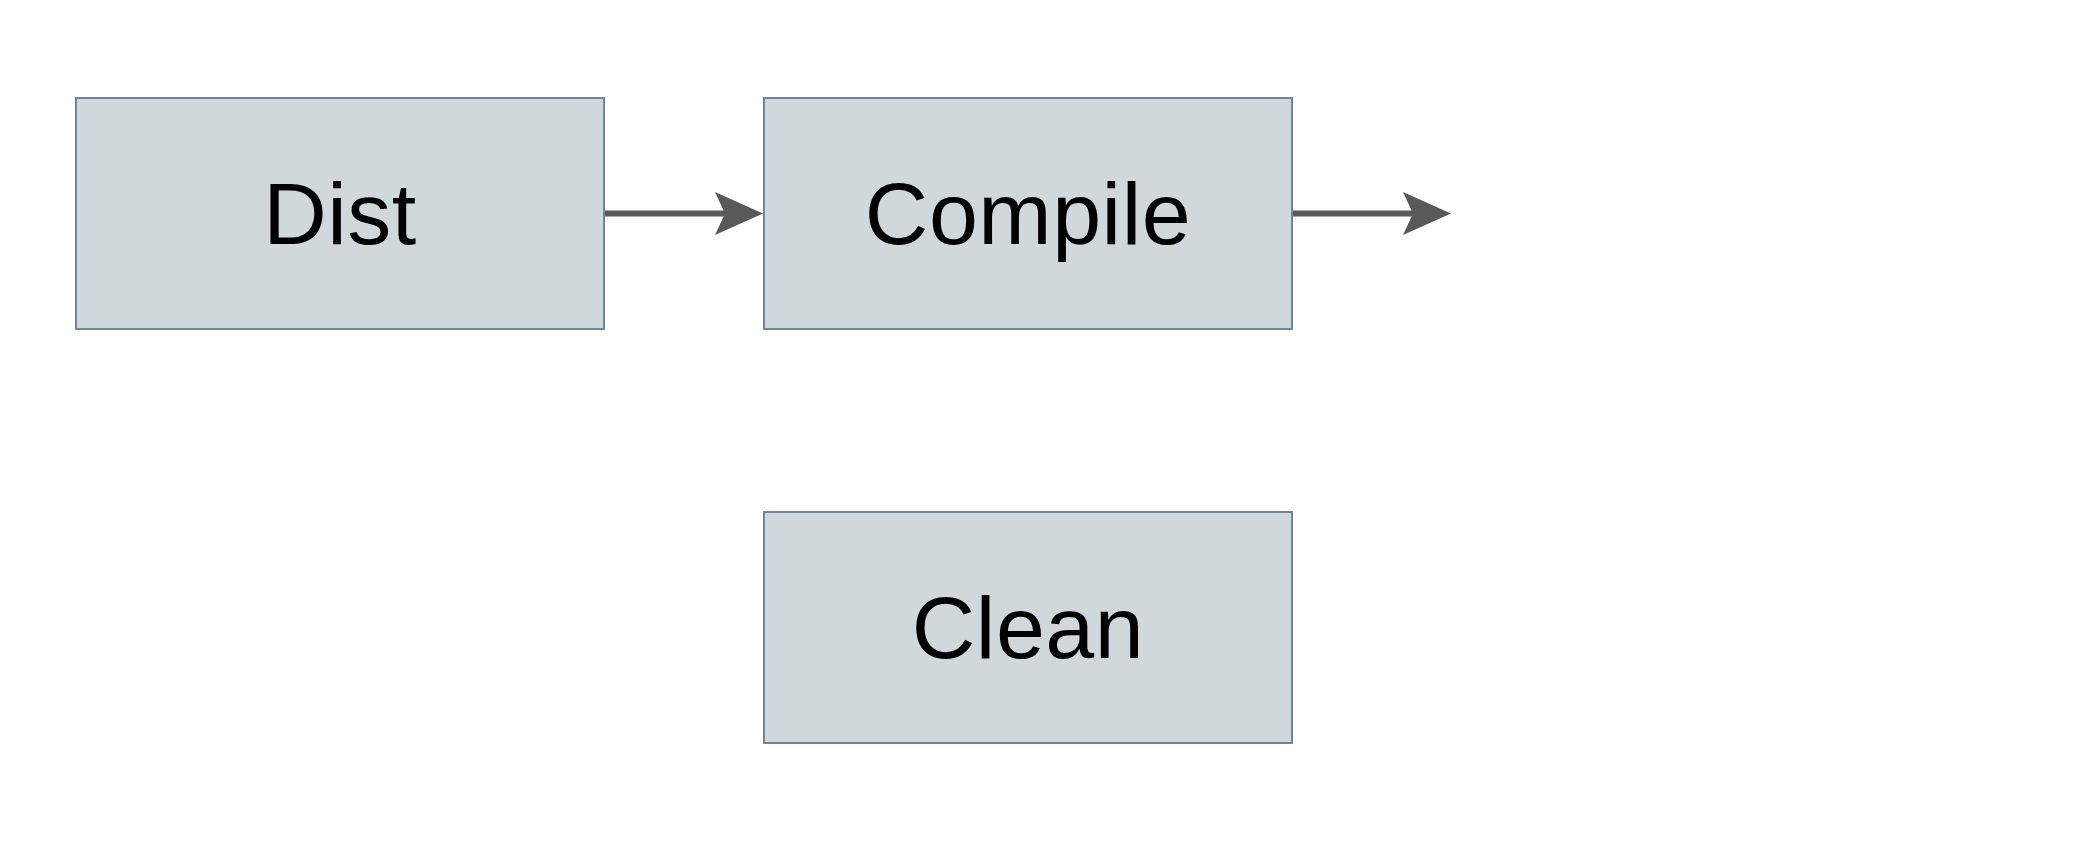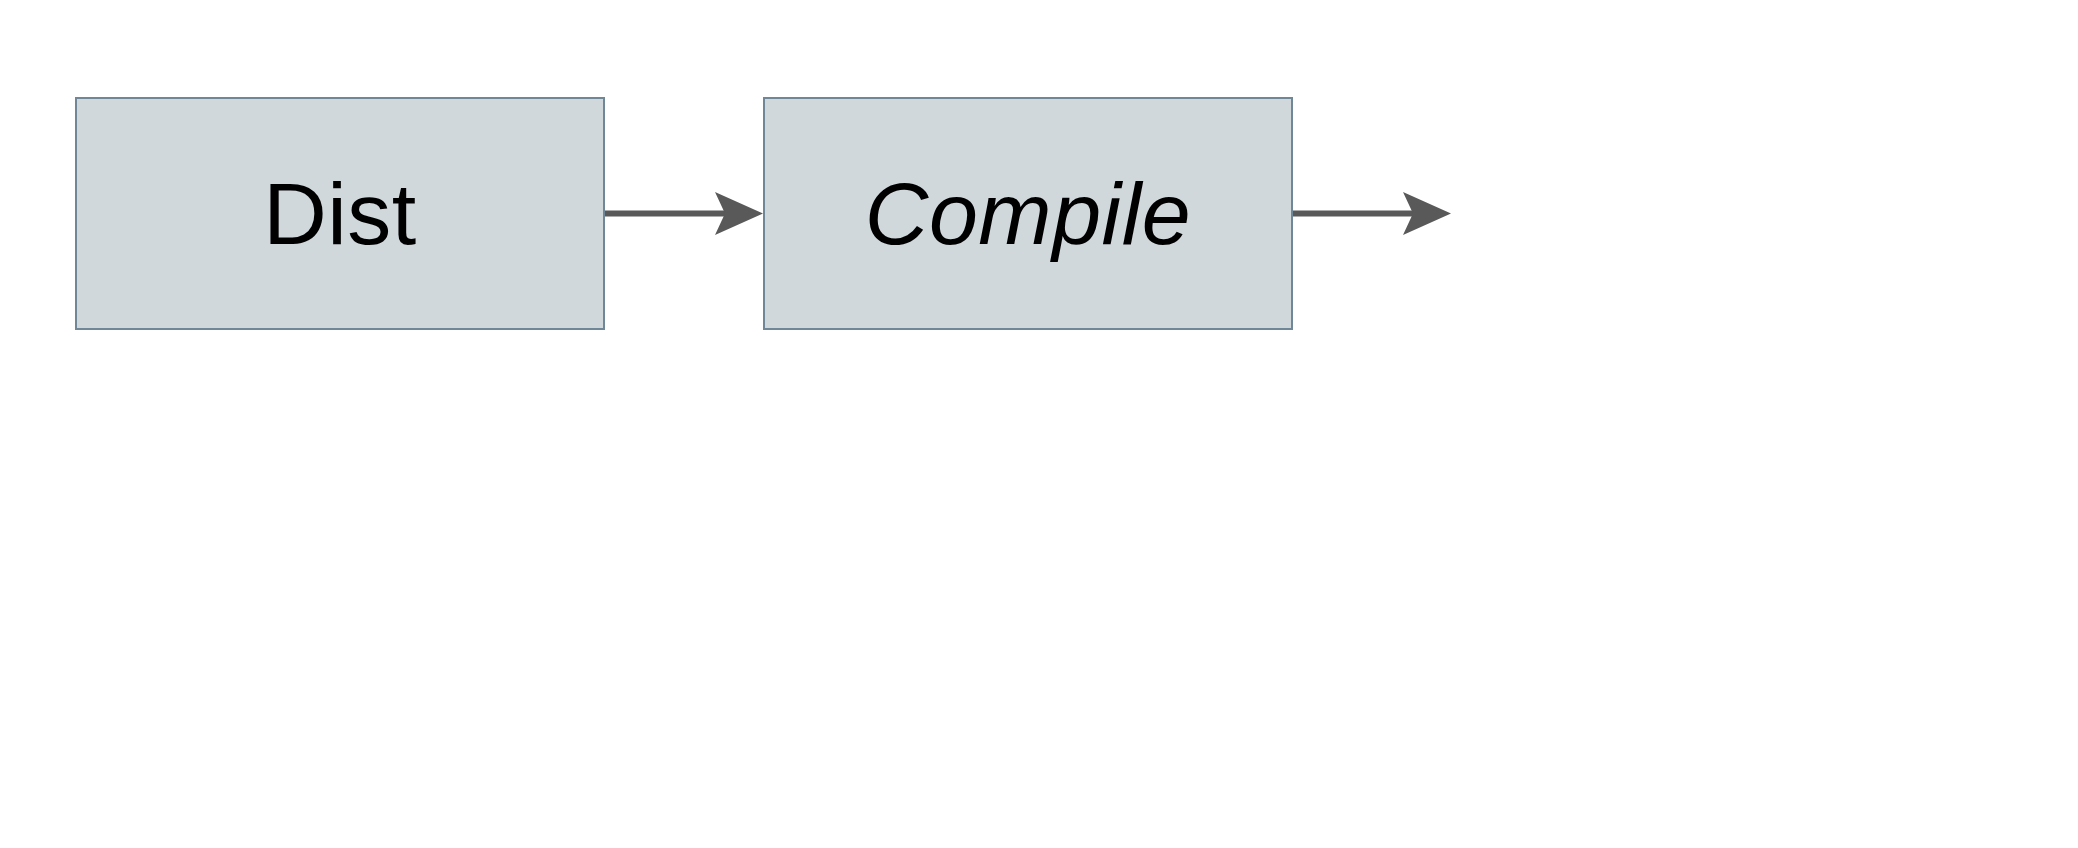--- a/index.html
+++ b/index.html
@@ -34,21 +34,21 @@
     position: absolute;
     width: 530px;
     height: 233px;
     background: var(--node-fill);
     border: 2px solid var(--node-border);
     display: flex;
     align-items: center;
     justify-content: center;
   }
   .node-dist    { left: 75px;   top: 97px;  }
-  .node-compile { left: 763px;  top: 97px; font-style: italic;  }
+  .node-compile { left: 763px;  top: 97px;  }
   .node-init    { left: 1451px; top: 97px;  }
   .node-clean   { left: 763px;  top: 511px; }
   .node-label {
     font-size: 88px;
     font-weight: 400;
     letter-spacing: 0.5px;
     color: var(--node-text);
     line-height: 1;
     white-space: nowrap;
   }
@@ -71,14 +71,17 @@
 
   <div class="node node-dist">
     <span class="node-label">Dist</span>
   </div>
 
   <div class="node node-compile">
     <span class="node-label">Compile</span>
   </div>
 
 
+  <div class="node node-clean">
+    <span class="node-label">Clean</span>
+  </div>
 
 </div>
 
 </body></html>

